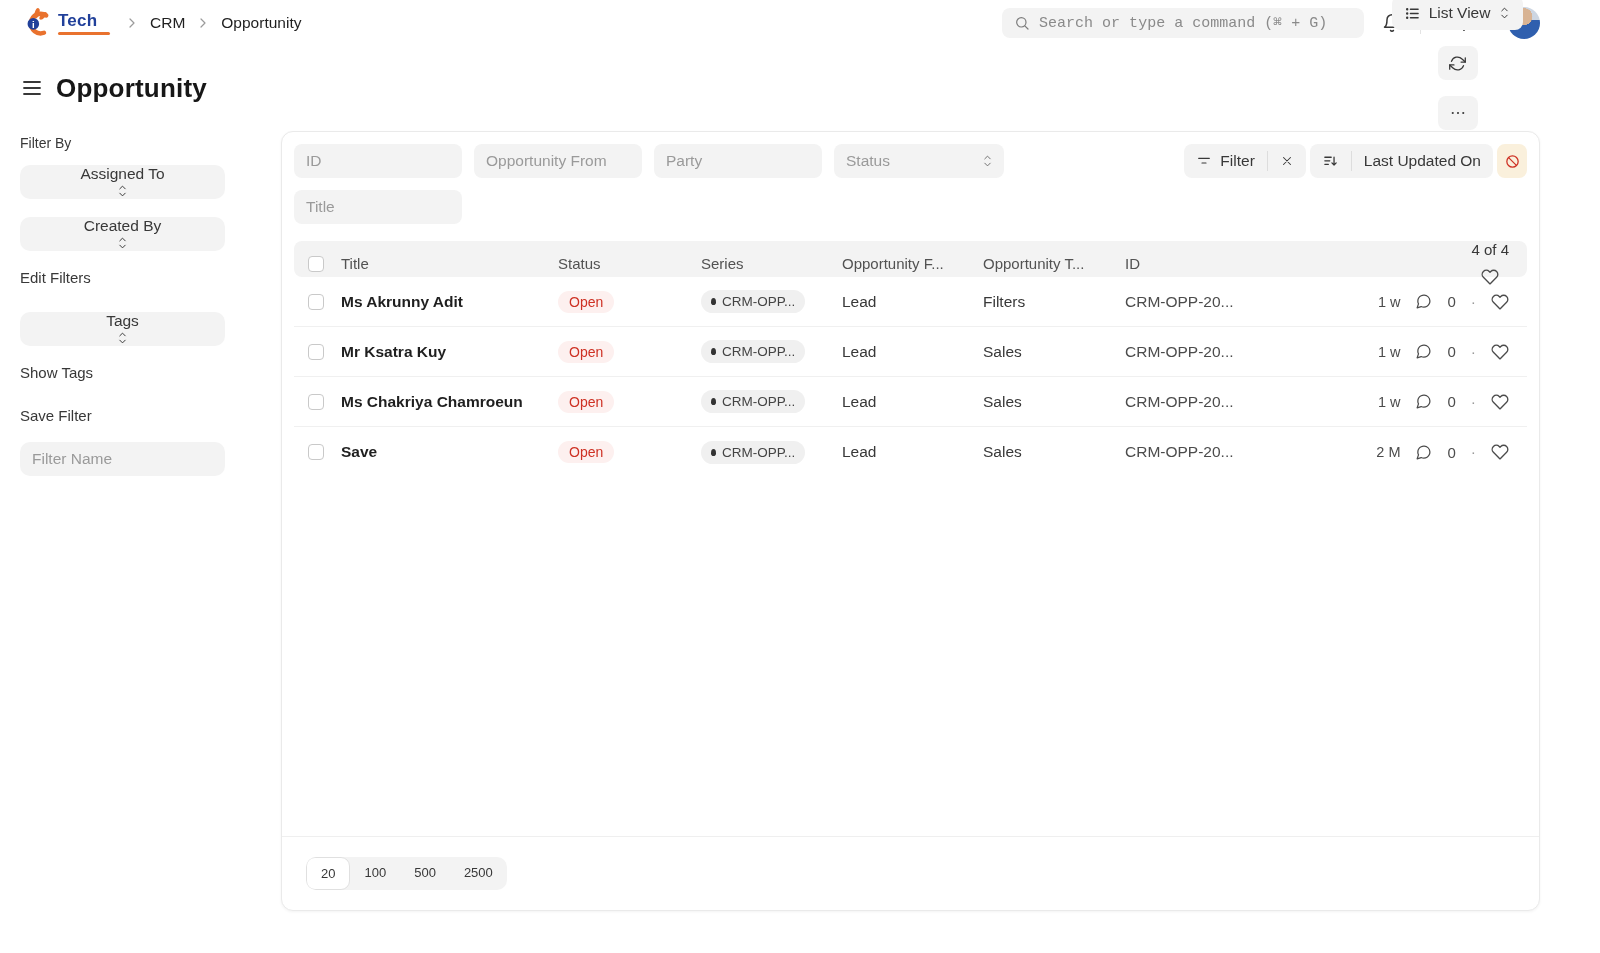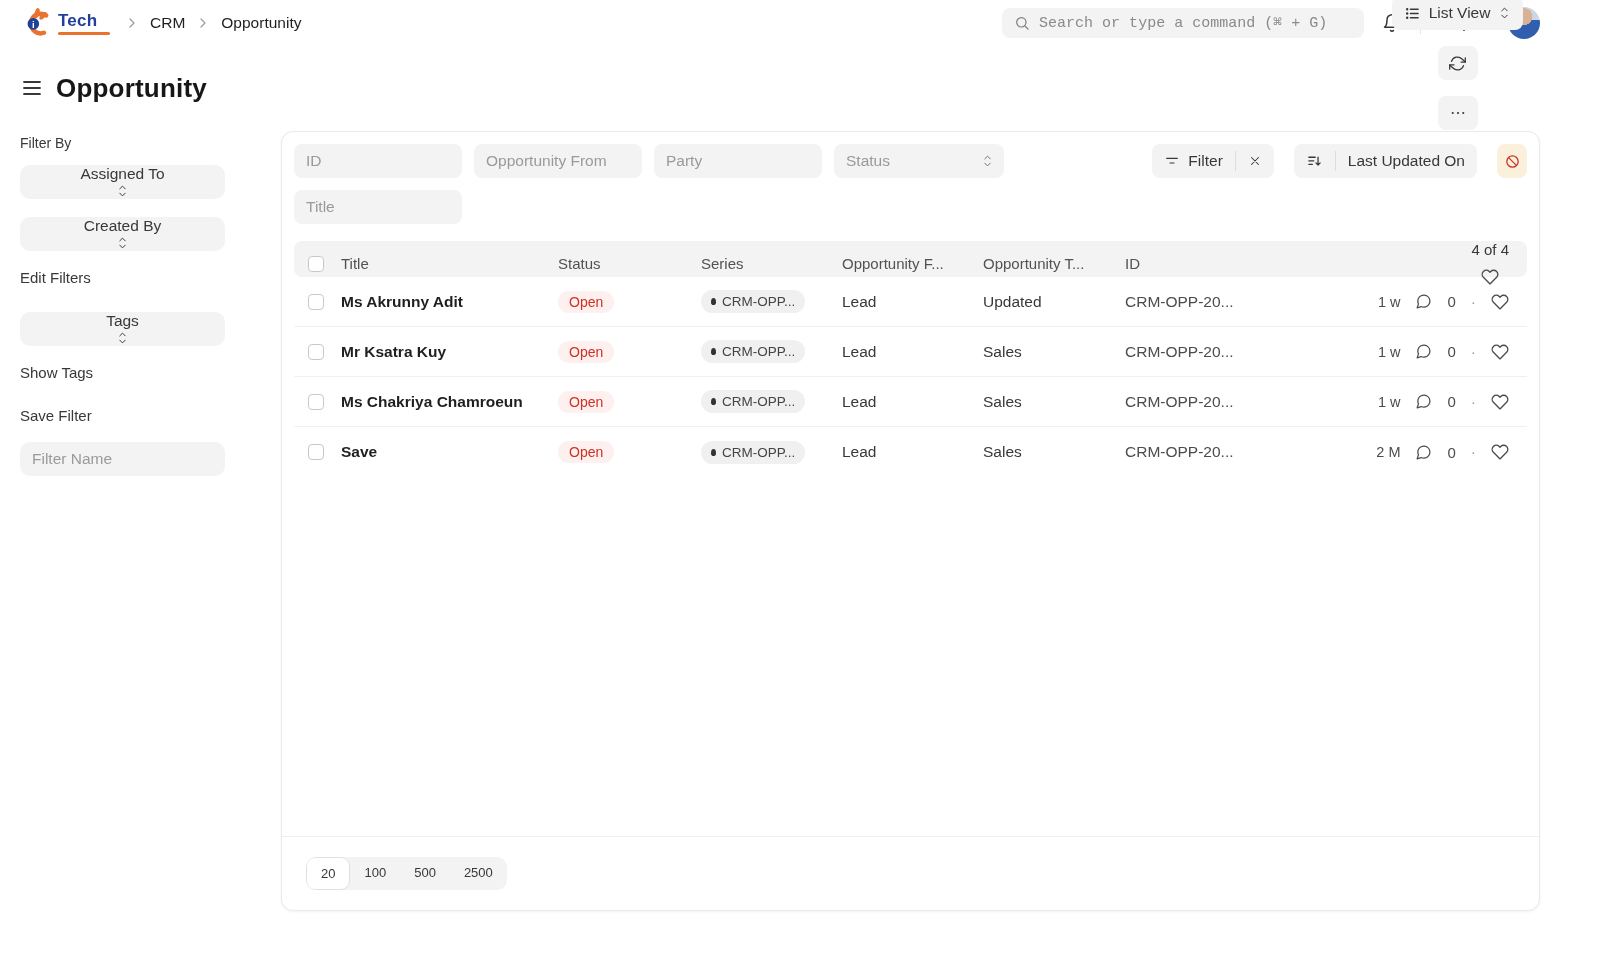--- a/index.html
+++ b/index.html
@@ -63,21 +63,21 @@
     background:#fff; border:1px solid #EAEAEA; border-radius:12px;
     box-shadow:0 1px 3px rgba(0,0,0,.05); padding:12px; }
   .filter-row1 { display:flex; align-items:center; }
   .filter-inputs { display:flex; align-items:center; gap:12px; }
   .f-input { width:168px; height:34px; background:#F3F3F3; border:0; border-radius:8px;
     padding:0 12px; font-size:15.5px; color:#383838; outline:0; font-family:inherit; }
   .f-input::placeholder { color:#9A9A9A; }
   .f-select { width:170px; height:34px; background:#F3F3F3; border-radius:8px; display:flex;
     align-items:center; justify-content:space-between; padding:0 10px 0 12px; font-size:15.5px;
     color:#9A9A9A; cursor:pointer; }
-  .filter-controls { margin-left:auto; display:flex; align-items:center; gap:20px; }
+  .filter-controls { margin-left:auto; display:flex; align-items:center; gap:4px; }
   .split-btn { height:34px; background:#F3F3F3; border-radius:8px; display:flex; align-items:center; }
   .split-seg { display:flex; align-items:center; gap:8px; padding:0 12px; font-size:15.5px;
     color:#383838; cursor:pointer; height:100%; }
   .split-div { width:1px; height:20px; background:#DDDDDD; }
   .btn-warn { width:30px; height:34px; background:#FAF0DC; border:0; border-radius:8px;
     display:flex; align-items:center; justify-content:center; color:#CE3124; cursor:pointer; }
   .filter-row2 { margin-top:12px; }
 
   
   .tbl-grid { display:grid; grid-template-columns:33px 217px 143px 141px 141px 142px 1fr auto;
@@ -347,21 +347,21 @@
     <span class="checkbox"></span>
     <span class="cell cell-title">Ms Akrunny Adit</span>
     <span class="cell"><span class="badge-open">Open</span></span>
     <span class="cell">
       <span class="series-pill">
         <span class="series-dot"></span>
         <span>CRM-OPP...</span>
       </span>
     </span>
     <span class="cell">Lead</span>
-    <span class="cell">Updated</span>
+    <span class="cell">Filters</span>
     <span class="cell cell-id">CRM-OPP-20...</span>
     <span class="meta">
       <span class="time">1 w</span>
       <span>
         <svg class="icon" width="17" height="17" viewBox="0 0 24 24">
               <path d="M21 11.5a8.38 8.38 0 0 1-.9 3.8 8.5 8.5 0 0 1-7.6 4.7 8.38 8.38 0 0 1-3.8-.9L3 21l1.9-5.7a8.38 8.38 0 0 1-.9-3.8 8.5 8.5 0 0 1 4.7-7.6 8.38 8.38 0 0 1 3.8-.9h.5a8.48 8.48 0 0 1 8 8v.5z"></path>
             </svg>
       </span>
       <span class="count">0</span>
       <span class="dot">·</span>

